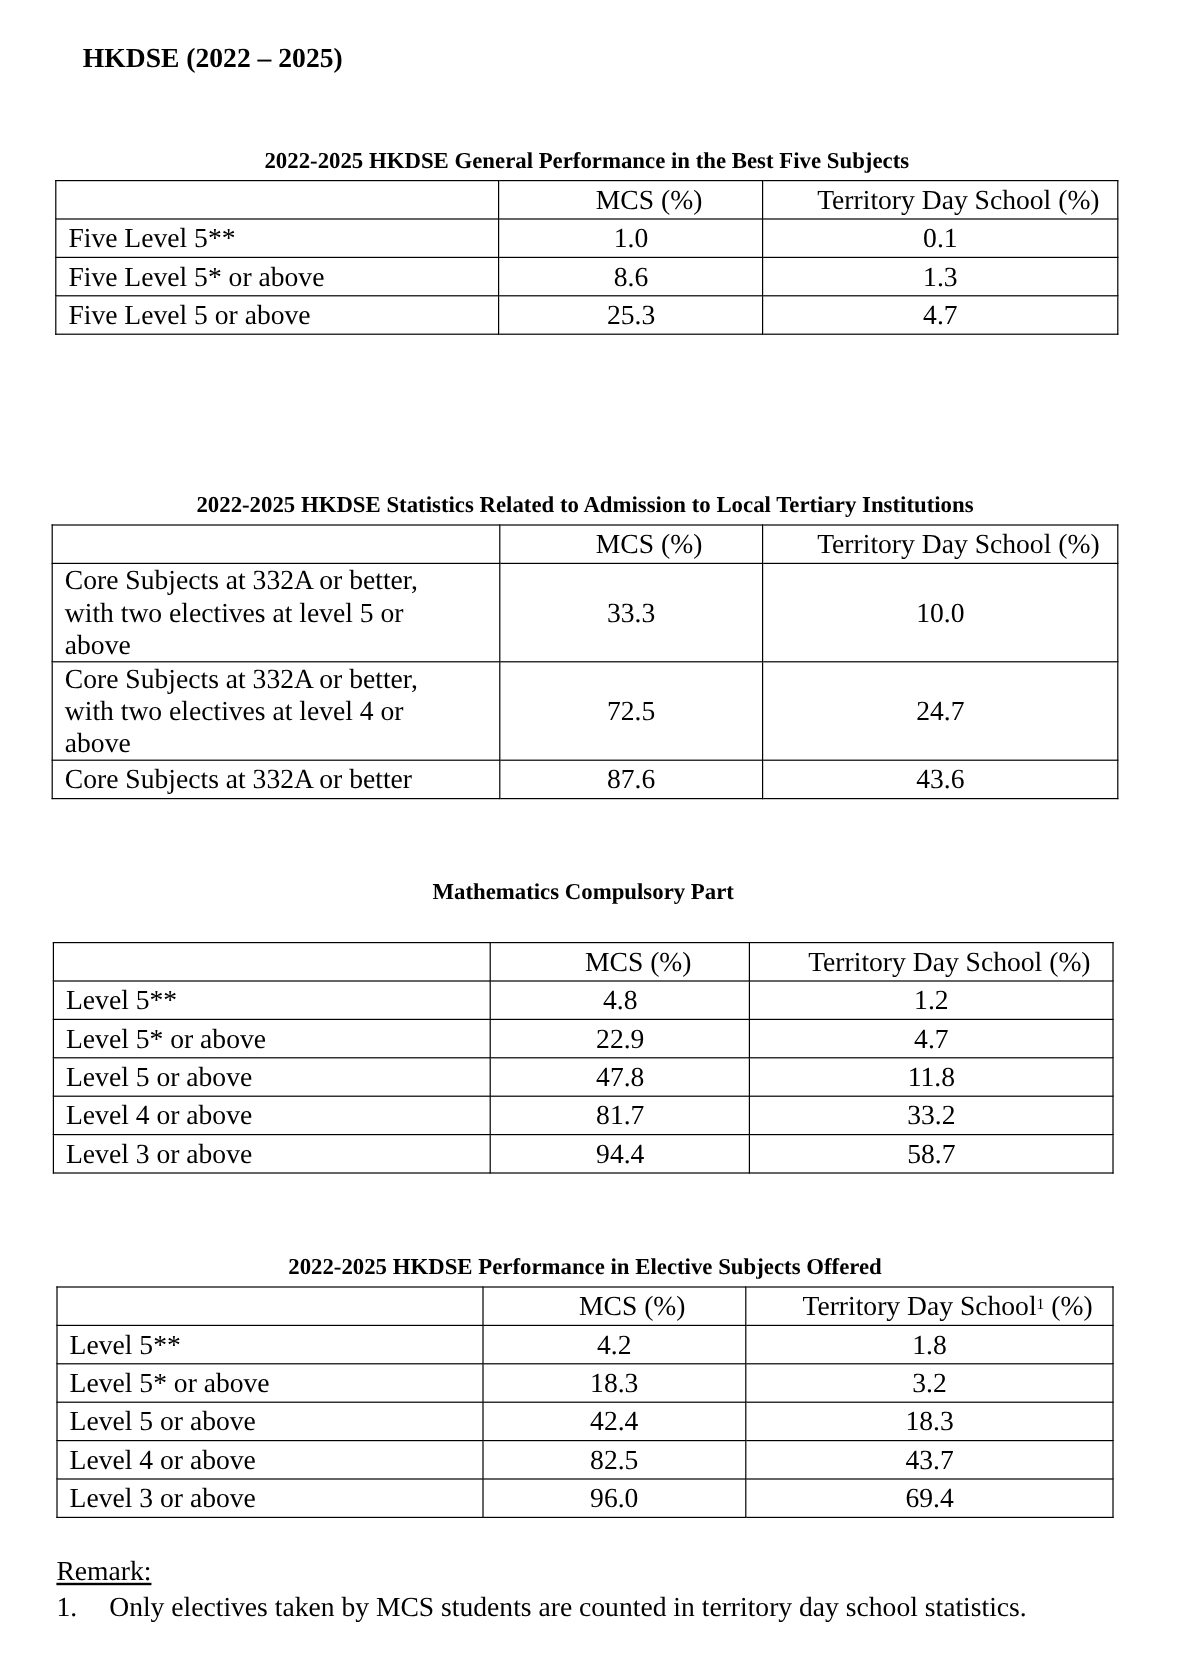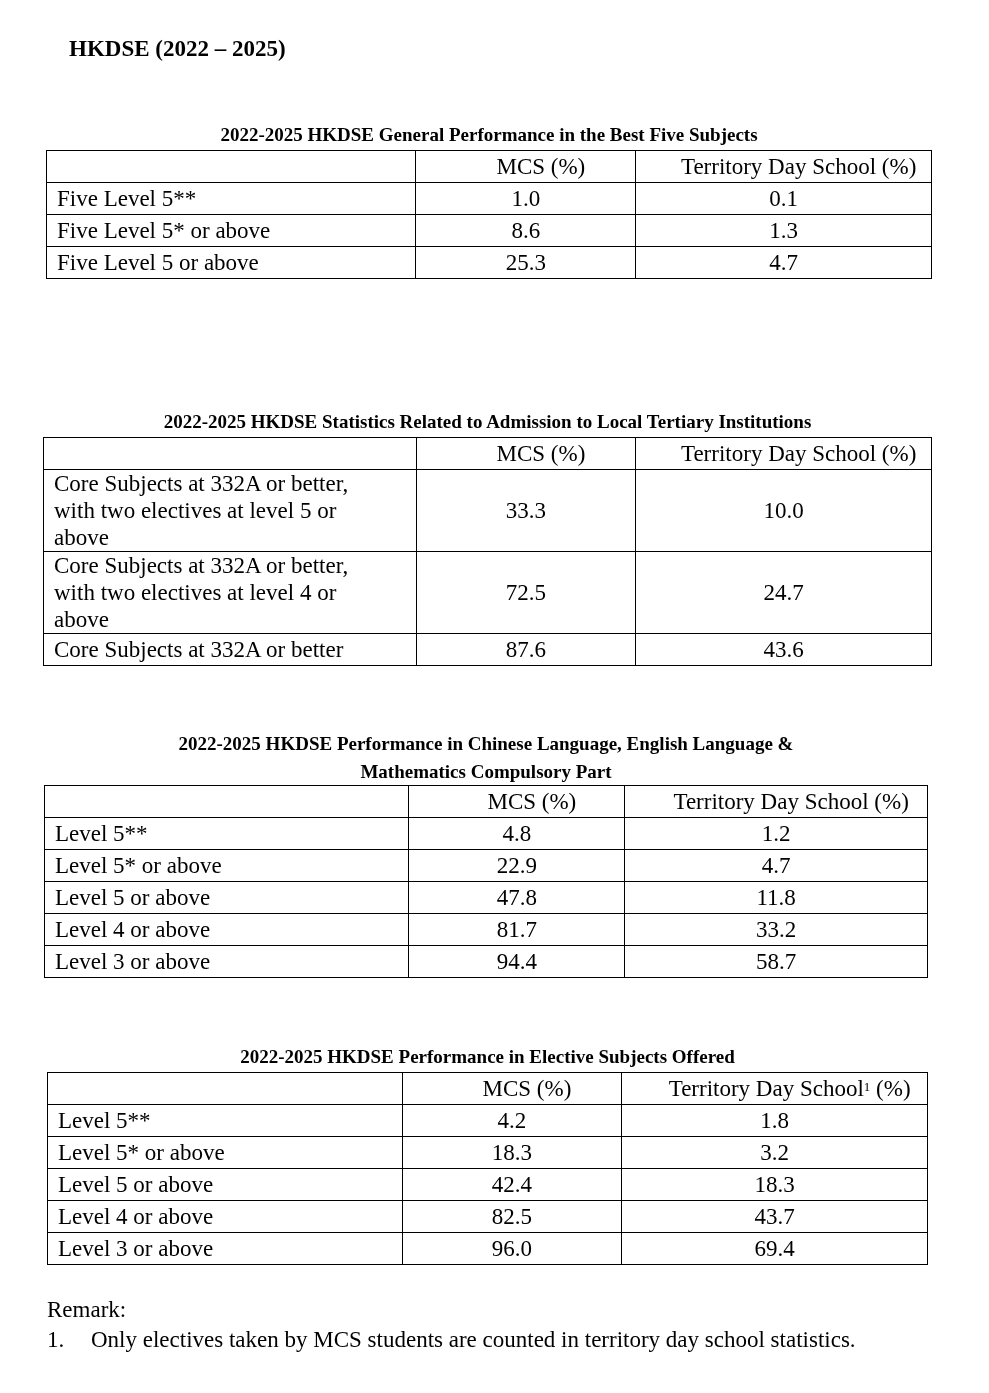--- a/index.html
+++ b/index.html
@@ -21,20 +21,21 @@
   }
   td {
     border: 1.5px solid #000; padding: 0 10px; height: 31px;
     line-height: 27px; vertical-align: middle;
   }
   td.num { text-align: center; }
   td.hdr { text-align: center; padding-left: 40px; }
   td.label { text-align: left; }
   .remark-title {
     position: absolute; left: 47px; top: 1297px; font-size: 23px;
+    text-decoration: underline;
   }
   .remark-item {
     position: absolute; left: 47px; top: 1327px; font-size: 23px;
     display: flex;
   }
   .remark-item .num { width: 44px; }
   sup { font-size: 13px; vertical-align: top; position: relative; top: -2px; }
 </style>
 </head>
 <body>
@@ -97,21 +98,20 @@
   </tr>
   <tr>
     <td class="label">Core Subjects at 332A or better</td>
     <td class="num">87.6</td>
     <td class="num">43.6</td>
   </tr>
 </tbody>
   </table>
 
 <div class="tbl-title" style="left:44px; top:730px; width:884px;">
-  <div>2022-2025 HKDSE Performance in Chinese Language, English Language &amp;</div>
   <div>Mathematics Compulsory Part</div>
 </div>
 <table style="left:44px; top:785px; width:884px;">
   <colgroup>
       <col style="width:365px">
       <col style="width:216px">
       <col style="width:303px">
     </colgroup>
   <tbody>
       <tr>

